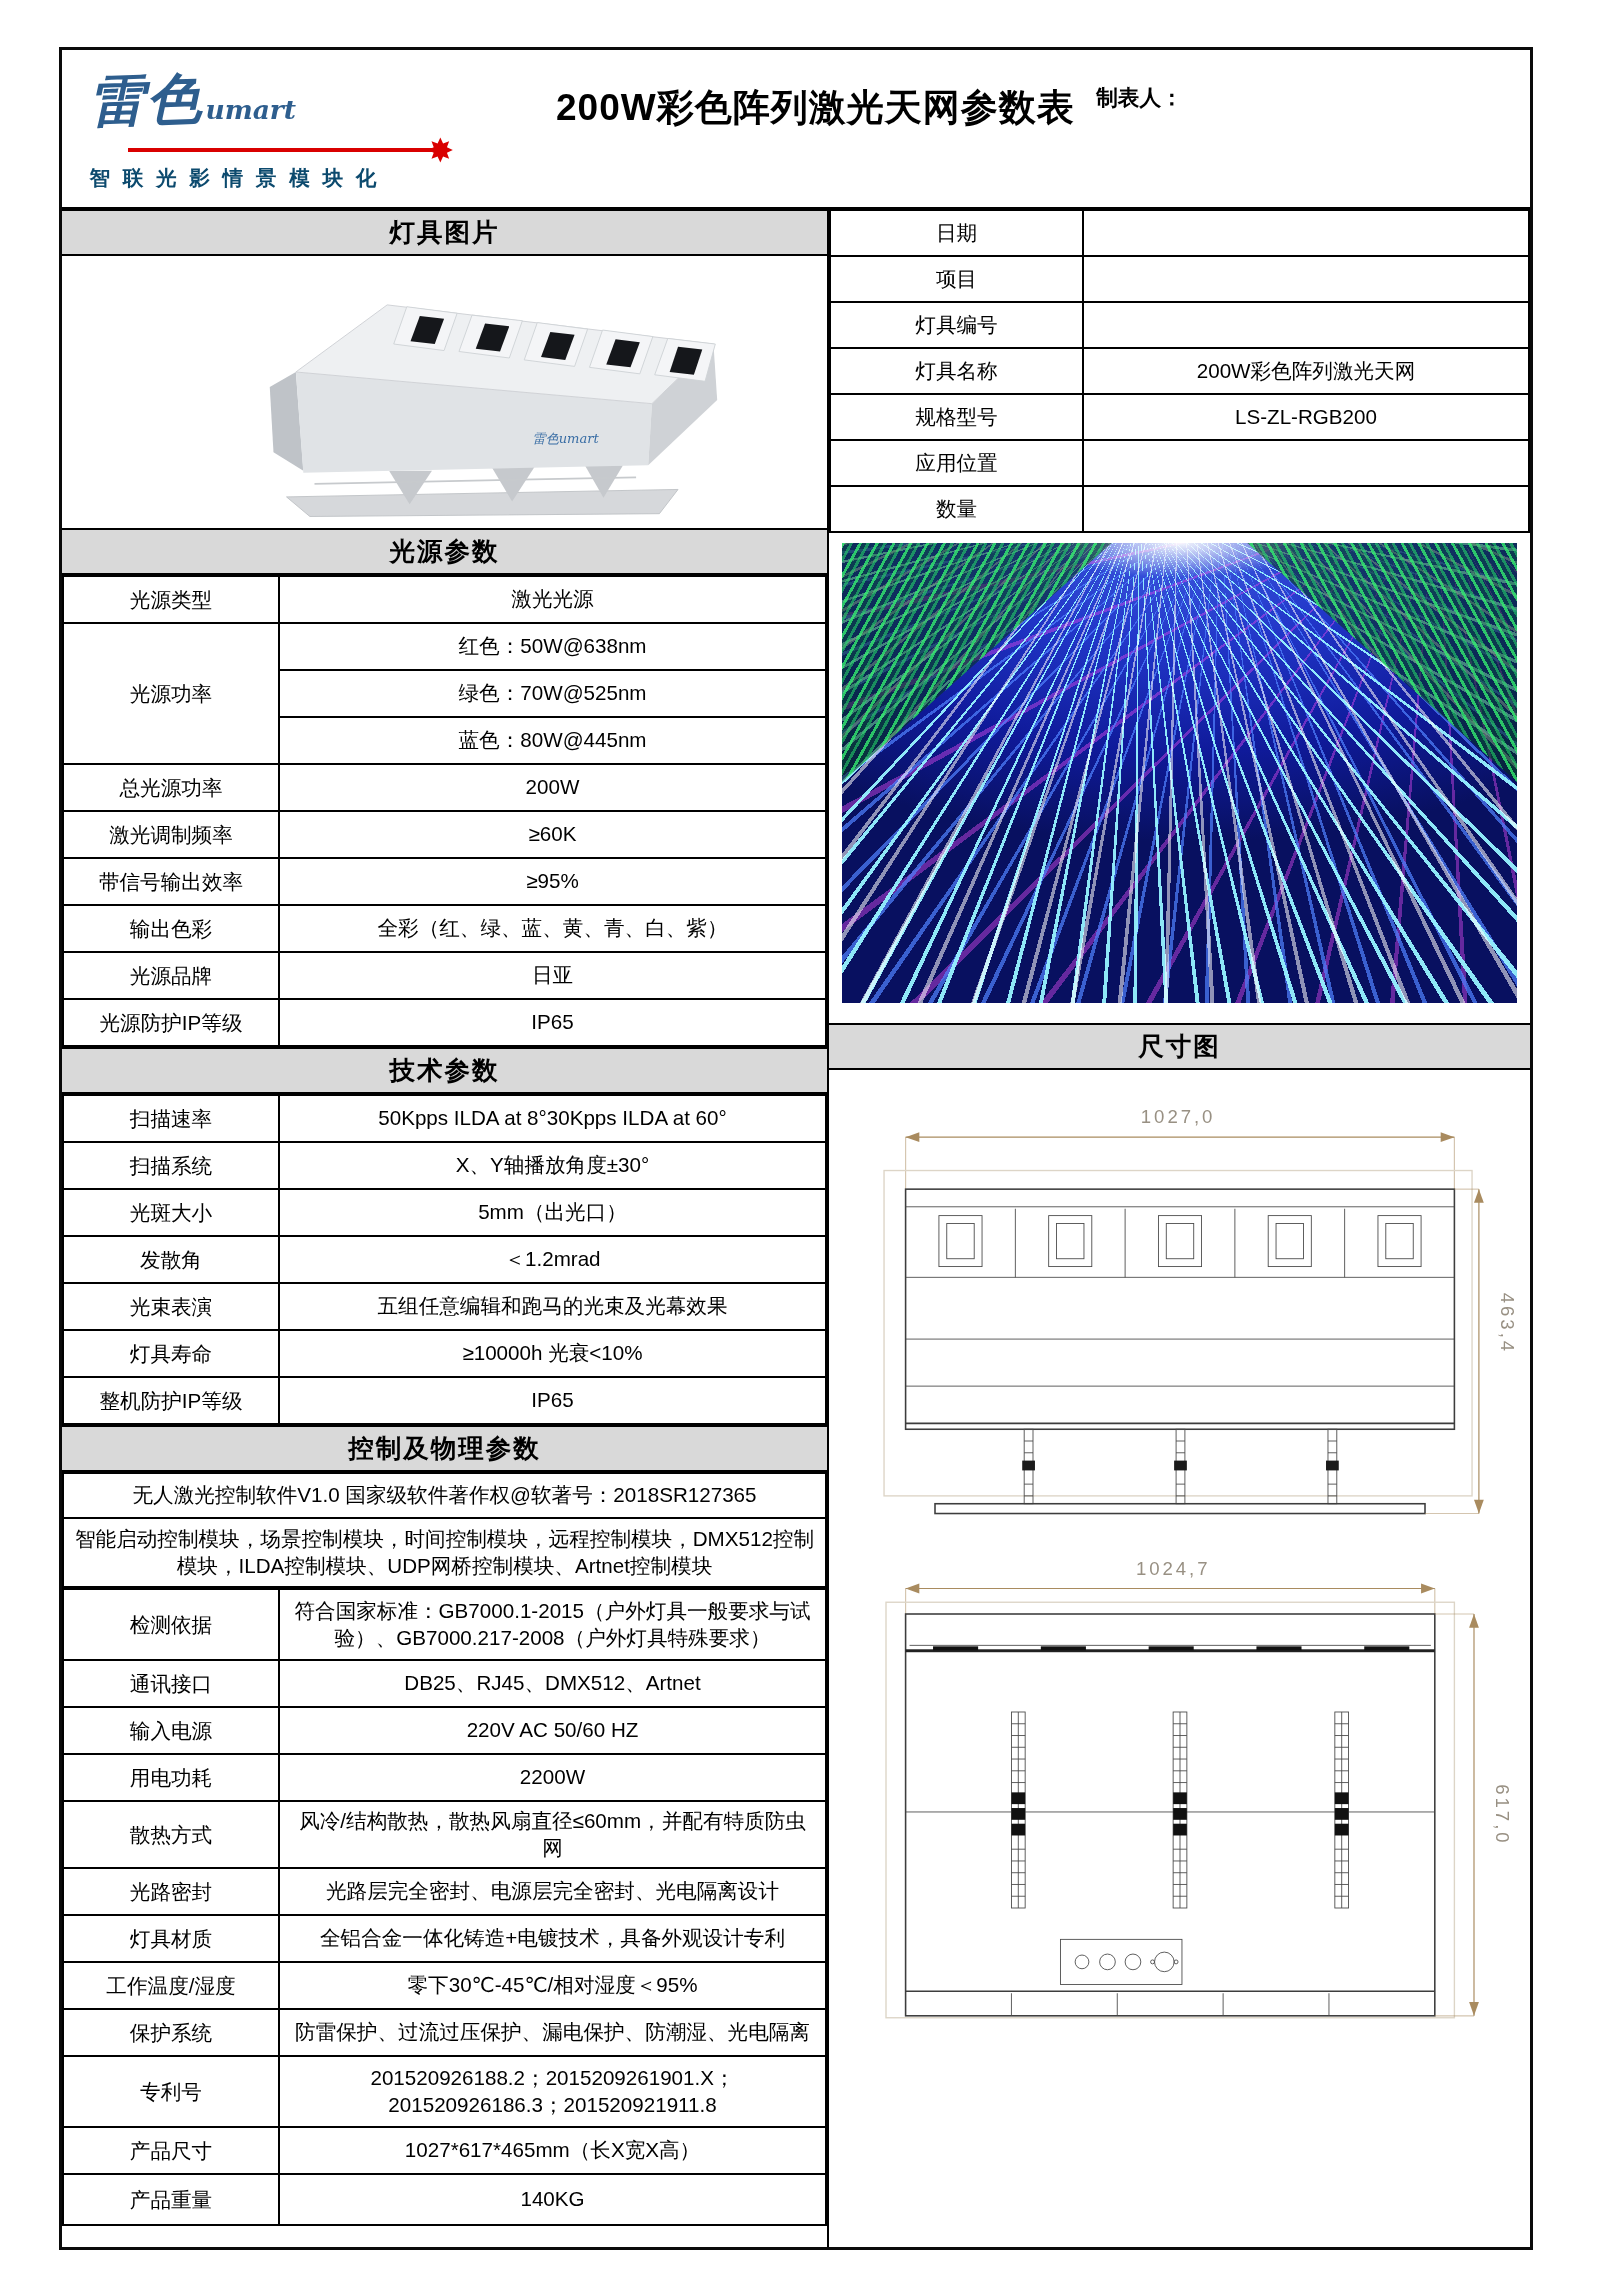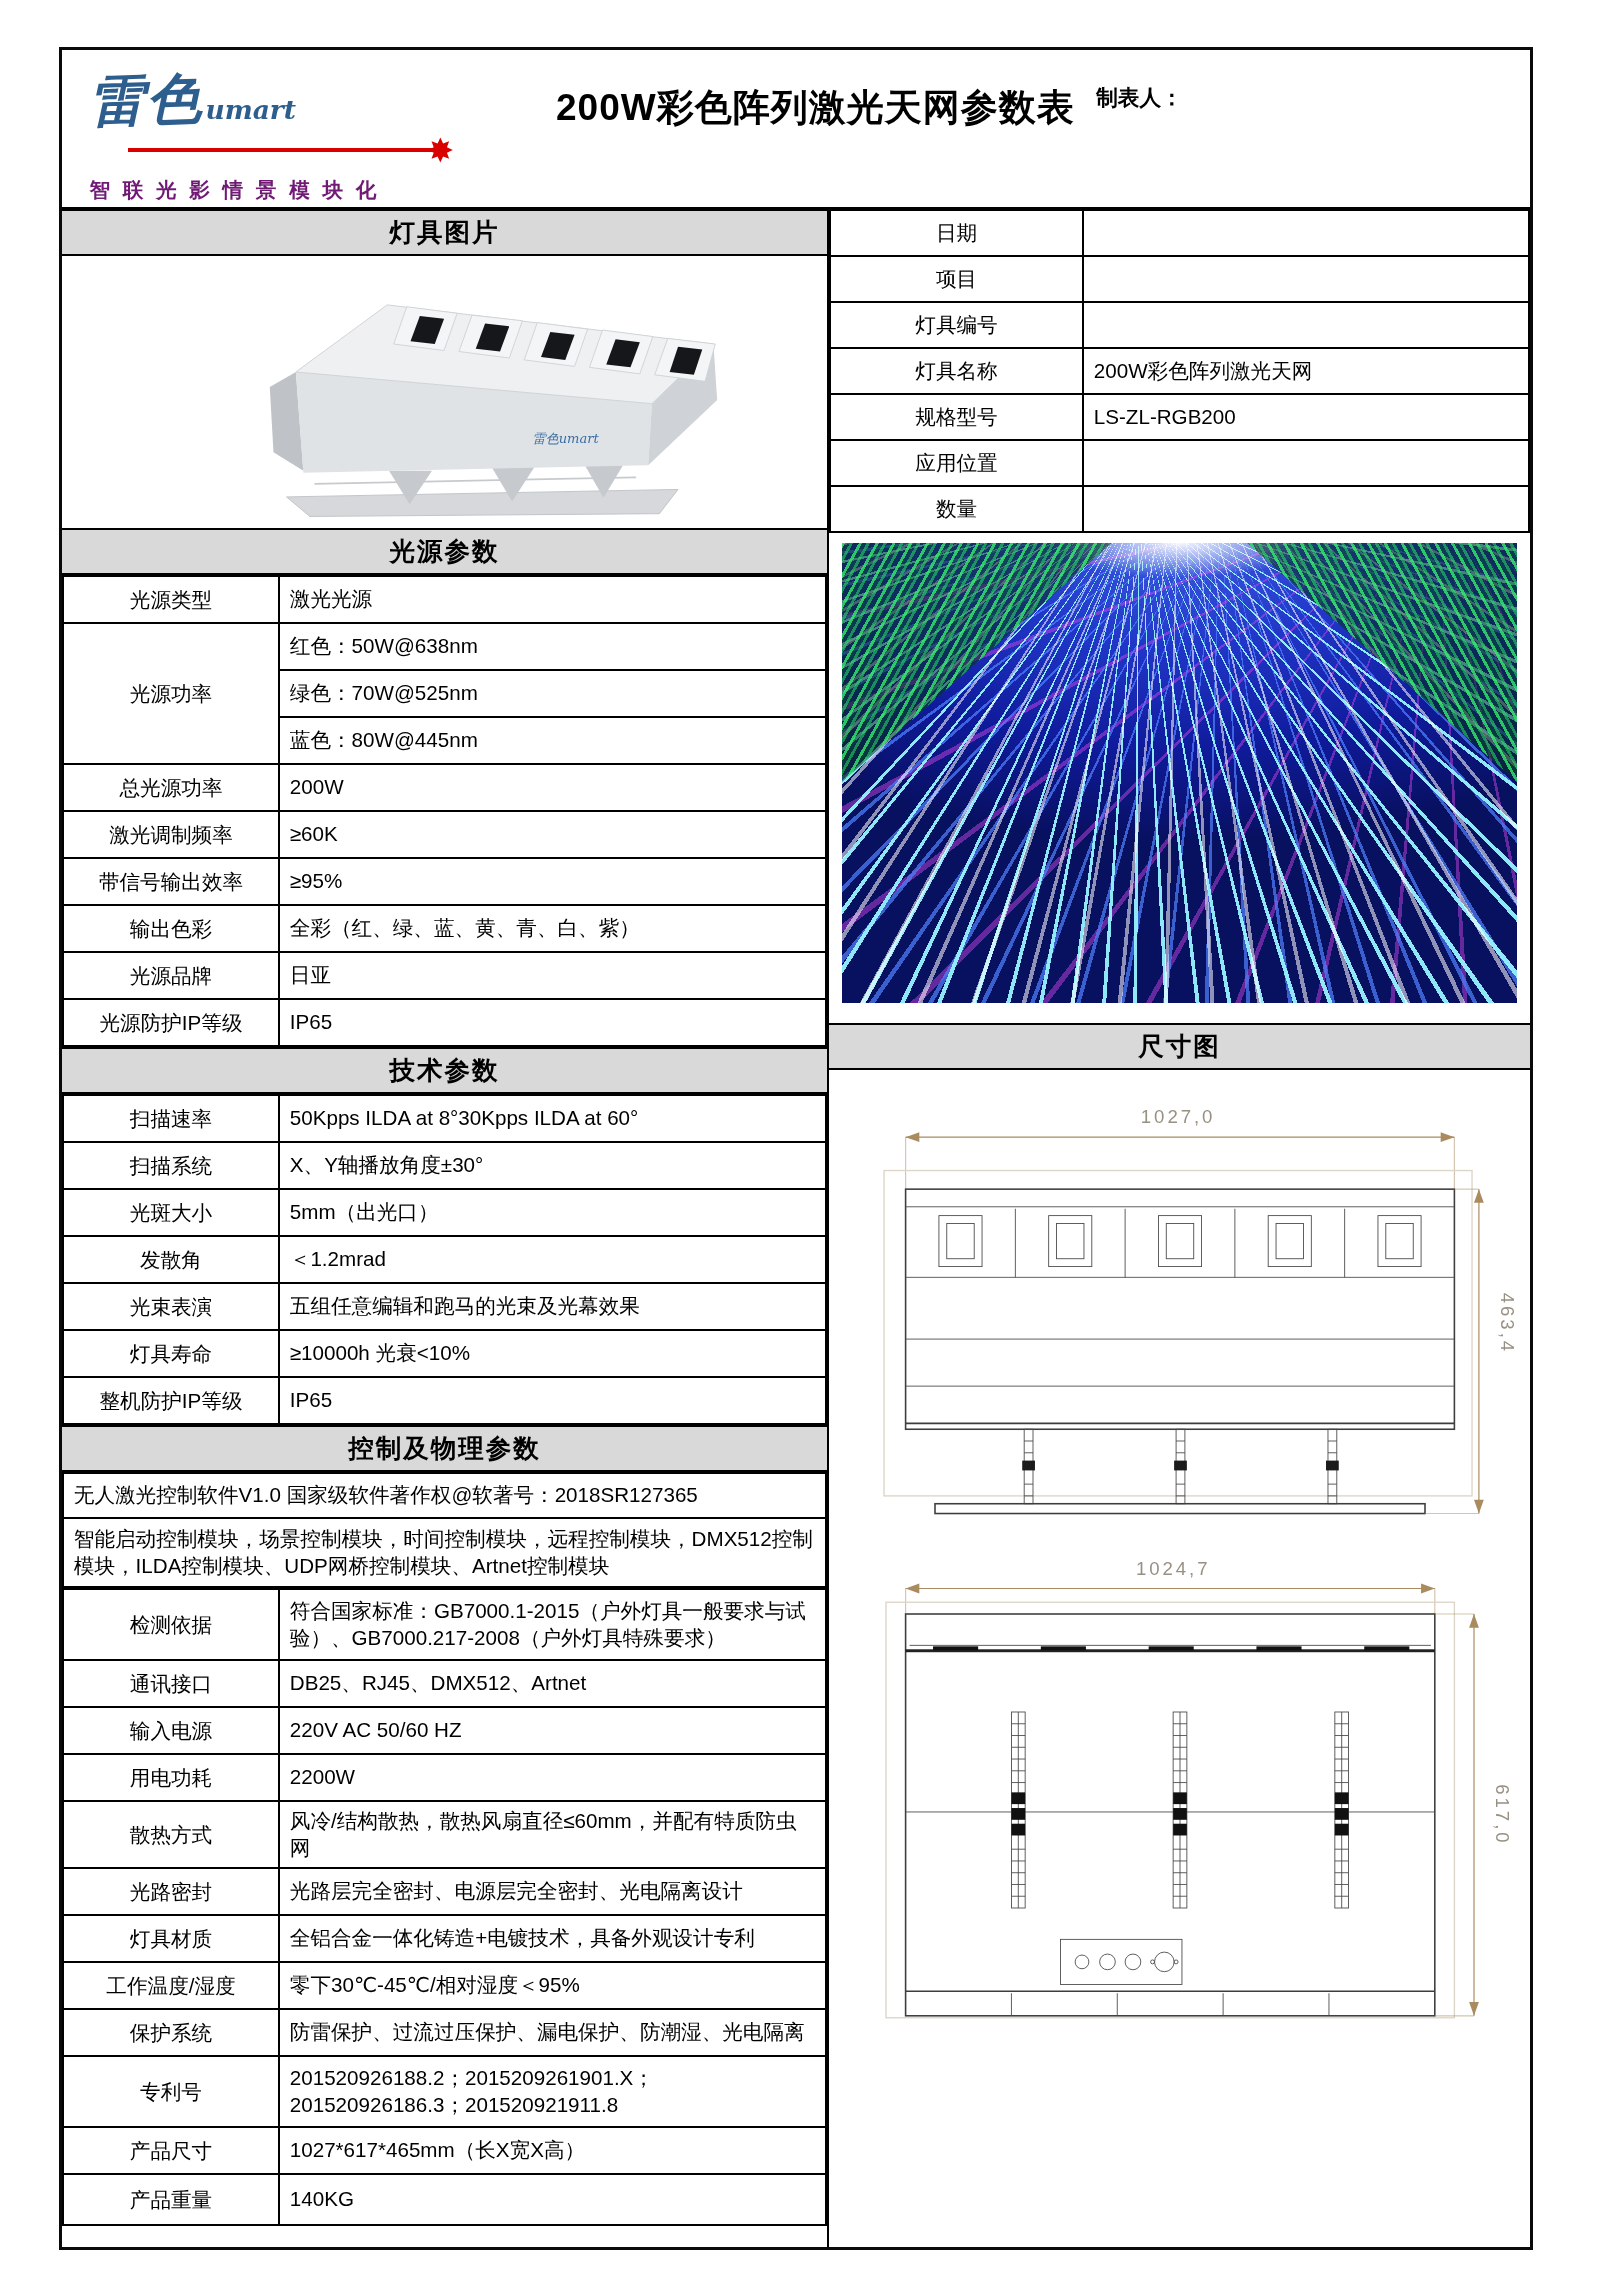--- a/index.html
+++ b/index.html
@@ -9,34 +9,34 @@
   
   .hdr{height:157px;flex:0 0 auto;display:flex;align-items:stretch;}
   .logo-block{width:461px;padding:13.7px 0 0 27.4px;box-sizing:border-box;}
   .logo-row{position:relative;height:90px;}
   .logo-cn{font-family:"DejaVu Serif","Liberation Serif",serif;font-style:italic;font-weight:bold;
     font-size:55px;color:#2e5e8e;letter-spacing:2px;display:inline-block;transform:rotate(-2deg);}
   .logo-en{font-family:"DejaVu Serif","Liberation Serif",serif;font-style:italic;font-weight:bold;
     font-size:26.5px;color:#2e5e8e;margin-left:2px;}
   .logo-line{position:absolute;left:39px;bottom:2px;width:314px;height:3.9px;background:#d90000;}
   .logo-star{position:absolute;left:337px;bottom:-13.7px;color:#d90000;font-size:33px;line-height:1;}
-  .logo-slogan{margin-top:22px;font-size:20.6px;font-weight:bold;color:#701a75;letter-spacing:12.7px;white-space:nowrap;}
+  .logo-slogan{margin-top:10px;font-size:20.6px;font-weight:bold;color:#0c4a6e;letter-spacing:12.7px;white-space:nowrap;}
   .title-block{flex:1;display:flex;justify-content:flex-start;gap:21.6px;padding-top:33px;margin-left:33px;}
   .doc-title{font-size:37px;font-weight:bold;letter-spacing:1px;}
   .doc-author{font-size:21.6px;font-weight:bold;}
   
   .main{flex:1;display:flex;min-height:0;border-top:2.9px solid #000;}
   .col-left{width:765px;flex:0 0 auto;border-right:2.9px solid #000;display:flex;flex-direction:column;min-height:0;}
   .col-right{flex:1;display:flex;flex-direction:column;min-height:0;}
   .sec{height:43px;flex:0 0 auto;background:#d9d9d9;border-top:2px solid #000;border-bottom:2px solid #000;
     display:flex;align-items:center;justify-content:center;font-size:25.5px;font-weight:bold;letter-spacing:2px;}
   table{border-collapse:collapse;width:100%;table-layout:fixed;flex:0 0 auto;}
   td{border:2px solid #000;font-size:20.6px;vertical-align:middle;overflow:hidden;}
   td.lab{text-align:center;padding:0 3.9px;}
-  td.val{text-align:left;padding:2px 9.8px;line-height:1.3;}
+  td.val{text-align:center;padding:2px 9.8px;line-height:1.3;}
   tr.r48{height:47px;} tr.r47{height:46px;} tr.r46{height:45px;} tr.r52{height:51px;}
   tr.r68{height:67px;} tr.r70{height:69px;margin-top:36px;} tr.r72{height:71px;}
   .photo-cell{height:272px;flex:0 0 auto;display:flex;align-items:center;justify-content:center;background:#fff;}
   
   .effect-cell{height:490px;flex:0 0 auto;padding:9.8px 12.7px 19.6px 12.7px;box-sizing:border-box;background:#fff;}
   .effect-img{width:100%;height:100%;position:relative;overflow:hidden;
     background:
       radial-gradient(ellipse 26% 10% at 50% 0%, rgba(255,255,255,.95), rgba(255,255,255,0) 75%),
       repeating-conic-gradient(from 96deg at 50% -28%, rgba(255,255,255,0) 0deg 4.1deg, rgba(255,255,255,.55) 4.1deg 4.5deg),
       repeating-conic-gradient(from 99deg at 44% -9%,  rgba(10,20,120,0) 0deg 3.1deg,  rgba(150,242,255,.95) 3.1deg 3.55deg),

